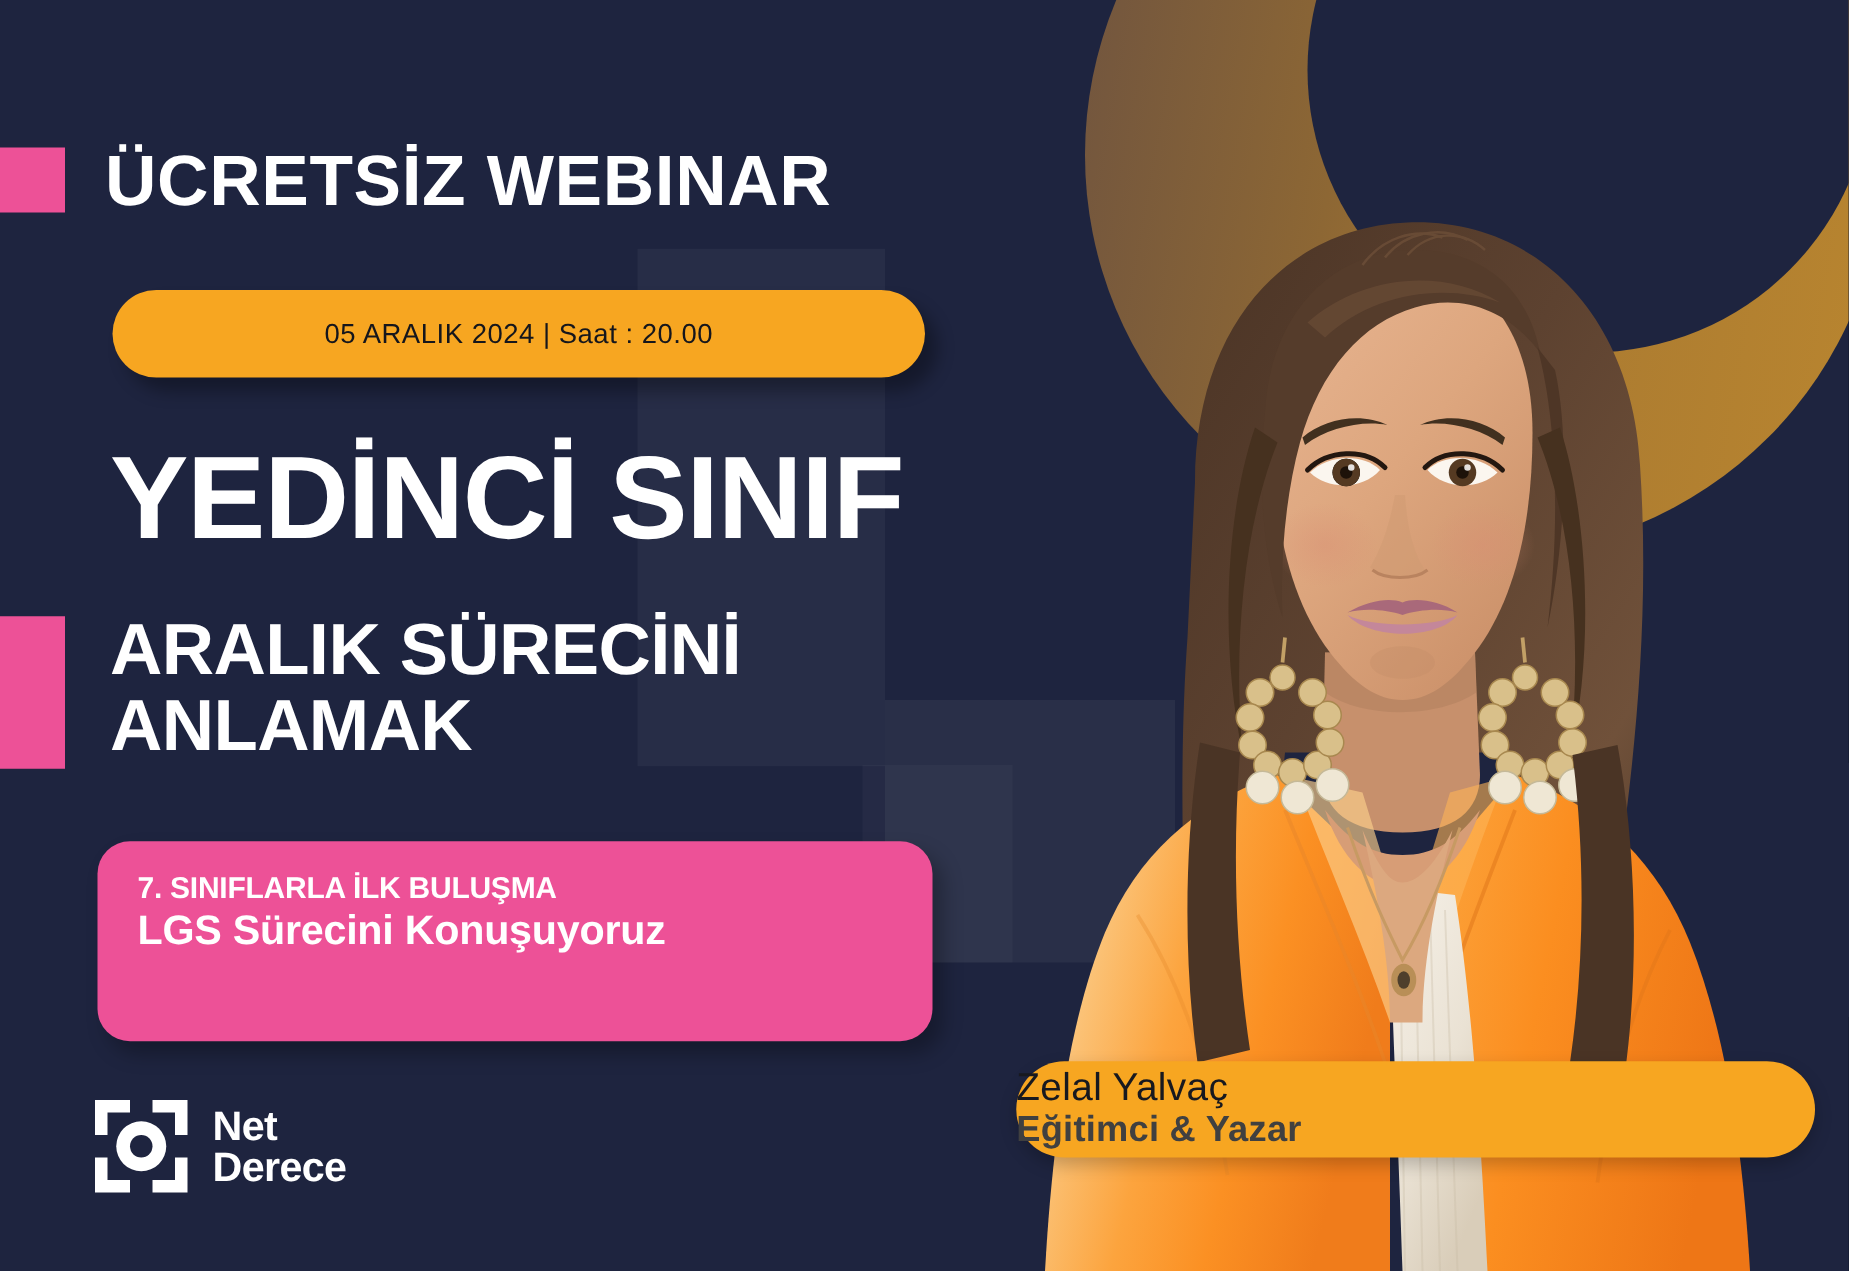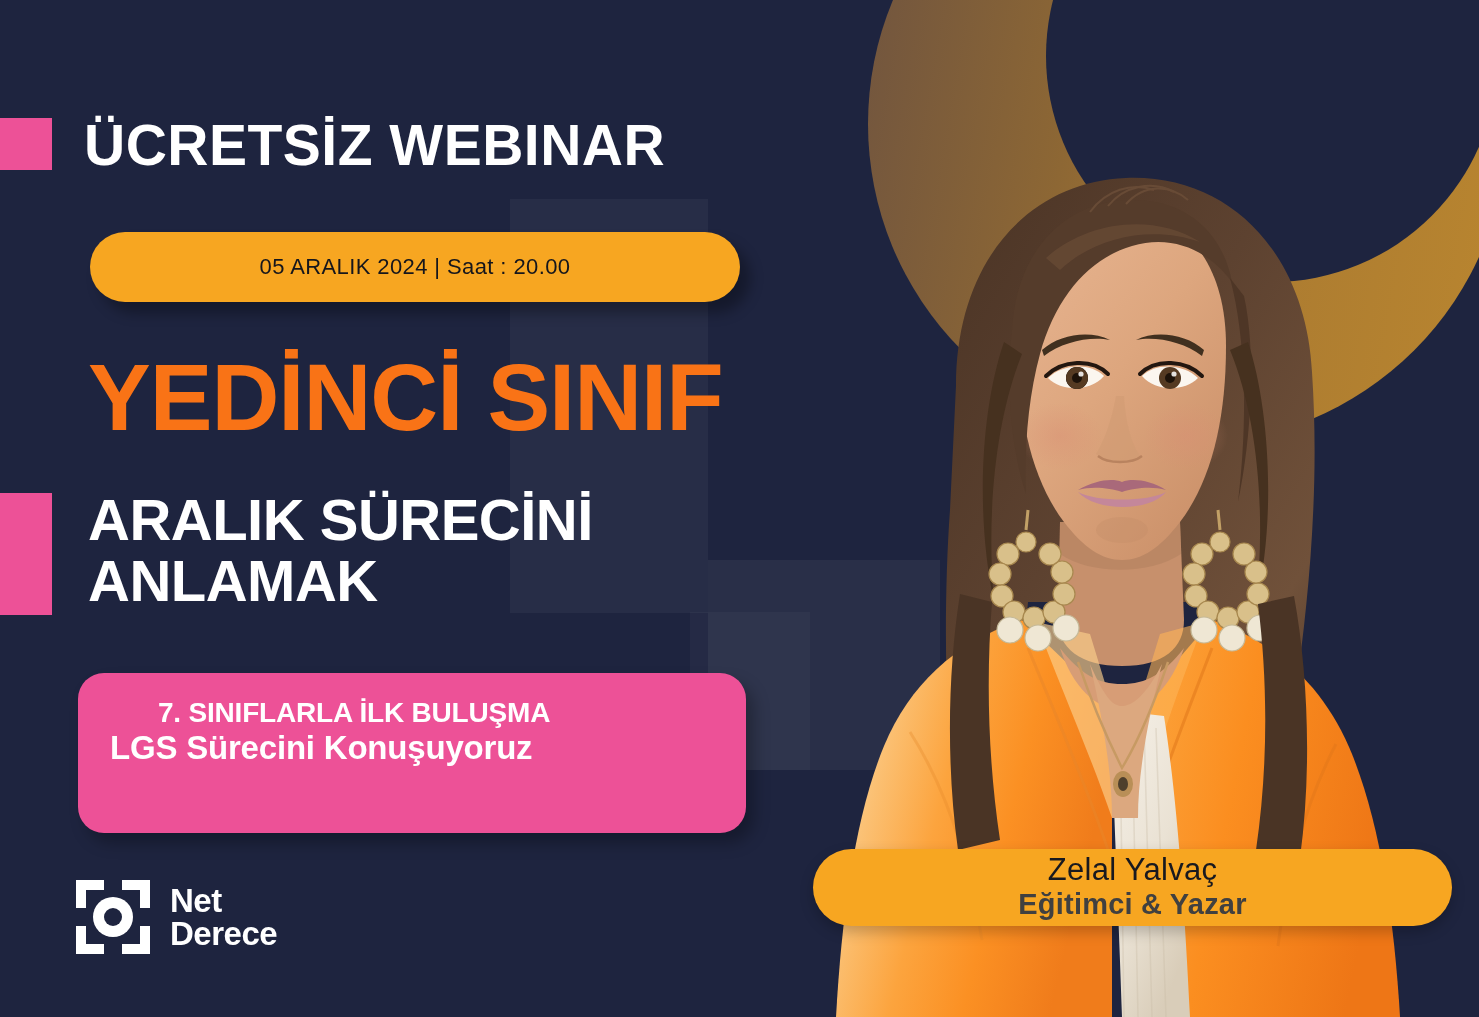--- a/index.html
+++ b/index.html
@@ -82,40 +82,40 @@
     display:flex;align-items:center;justify-content:center;
   }
   .date-pill span{
     font-size:22px;font-weight:400;color:#15161c;
     letter-spacing:.4px;white-space:nowrap;
   }
 
   .title-main{
     position:absolute;left:88px;top:352px;
     font-size:94px;font-weight:800;line-height:.98;
-    letter-spacing:-1px;color:#f97316;white-space:nowrap;
+    letter-spacing:-1px;color:#ffffff;white-space:nowrap;
   }
   .title-sub{
     position:absolute;left:88px;top:489px;
     font-size:58px;font-weight:800;line-height:1.06;
     letter-spacing:-.5px;color:#ffffff;
   }
   .title-sub div{white-space:nowrap;}
 
   .pink-card{
     position:absolute;left:78px;top:673px;
     width:668px;height:160px;
     border-radius:26px;
     background:#ed5197;
     box-shadow:8px 10px 16px rgba(0,0,0,.28);
     padding:24px 30px 0 32px;
   }
   .pink-card .line1{
-    font-size:28px;font-weight:800;color:#ffffff;
-    letter-spacing:-.2px;white-space:nowrap;margin-left:48px;
+    font-size:24px;font-weight:800;color:#ffffff;
+    letter-spacing:-.2px;white-space:nowrap;
   }
   .pink-card .line2{
     font-size:33px;font-weight:700;color:#ffffff;
     letter-spacing:-.2px;white-space:nowrap;
   }
 
   
   .logo{
     position:absolute;left:74px;top:878px;
     display:flex;align-items:center;gap:18px;
@@ -128,21 +128,21 @@
   }
   .logo-word div{white-space:nowrap;}
 
   
   .speaker-badge{
     position:absolute;left:813px;top:849px;
     width:639px;height:77px;
     border-radius:39px;
     background:#f7a621;
     display:flex;flex-direction:column;
-    align-items:center;justify-content:center;
+    justify-content:center;
     box-shadow:0 6px 14px rgba(0,0,0,.22);
   }
   .speaker-badge .name{
     font-size:31px;font-weight:400;color:#18191f;
     letter-spacing:.3px;line-height:1.12;white-space:nowrap;
   }
   .speaker-badge .role{
     font-size:29px;font-weight:700;color:#404040;
     letter-spacing:.2px;line-height:1.15;white-space:nowrap;
   }

